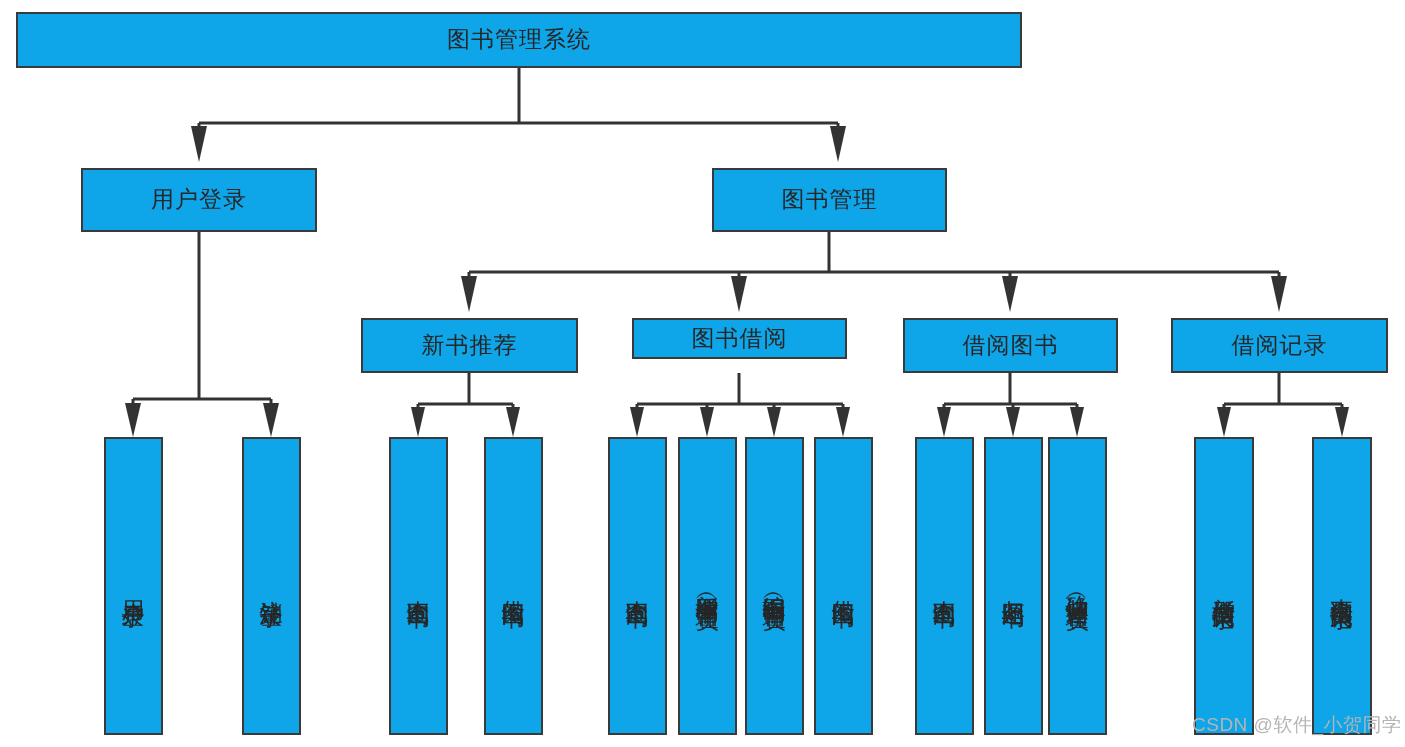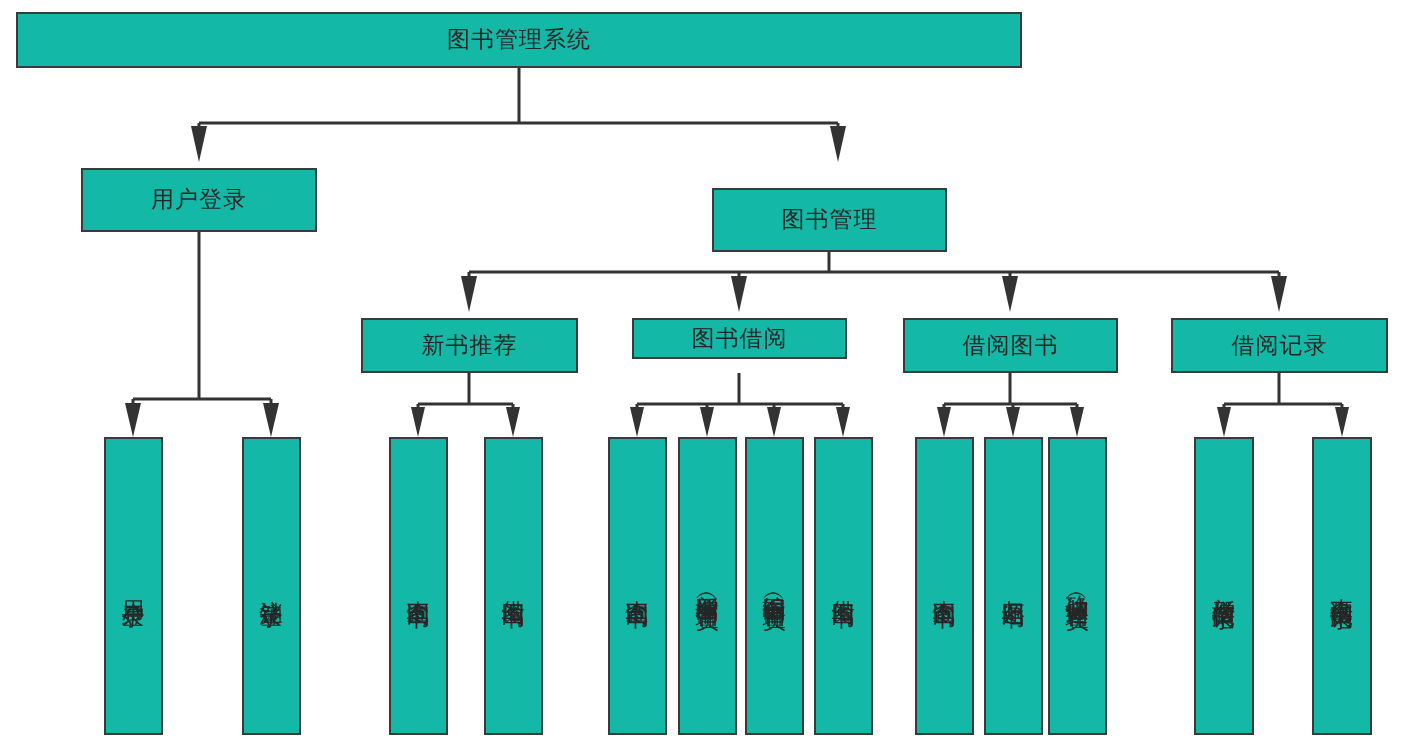--- a/index.html
+++ b/index.html
@@ -22,21 +22,21 @@
     left: 0;
     top: 0;
     width: 1405px;
     height: 747px;
     pointer-events: none;
   }
   .node {
     position: absolute;
     box-sizing: border-box;
     border: 2.5px solid #3a3a3a;
-    background: #14b8a6;
+    background: #0ea5e9;
     display: flex;
     align-items: center;
     justify-content: center;
     color: #262626;
   }
   .node-h {
     font-size: 23px;
     letter-spacing: 1px;
     line-height: 1.1;
     white-space: nowrap;
@@ -148,21 +148,21 @@
     </g>
   </svg>
 
   <div class="node node-h root" style="left:16px; top:12px; width:1006px; height:56px;">
     <span>图书管理系统</span>
   </div>
 
   <div class="node node-h" style="left:81px; top:168px; width:236px; height:64px;">
     <span>用户登录</span>
   </div>
-  <div class="node node-h" style="left:712px; top:168px; width:235px; height:64px;margin-top:20px;">
+  <div class="node node-h" style="left:712px; top:168px; width:235px; height:64px;">
     <span>图书管理</span>
   </div>
 
   <div class="node node-h" style="left:361px; top:318px; width:217px; height:55px;">
     <span>新书推荐</span>
   </div>
   <div class="node node-h" style="left:632px; top:318px; width:215px; height:41px;">
     <span>图书借阅</span>
   </div>
   <div class="node node-h" style="left:903px; top:318px; width:215px; height:55px;">
@@ -209,14 +209,15 @@
     <span class="vtext">确认归还（管理员）</span>
   </div>
 
   <div class="node node-v" style="left:1194px; top:437px; width:60px; height:298px;">
     <span class="vtext">新增借阅记录</span>
   </div>
   <div class="node node-v" style="left:1312px; top:437px; width:60px; height:298px;">
     <span class="vtext">查询借阅记录</span>
   </div>
 
+  <div class="watermark" style="left:1192px; top:712px;">CSDN @软件_小贺同学</div>
 
 </div>
 
 </body></html>

